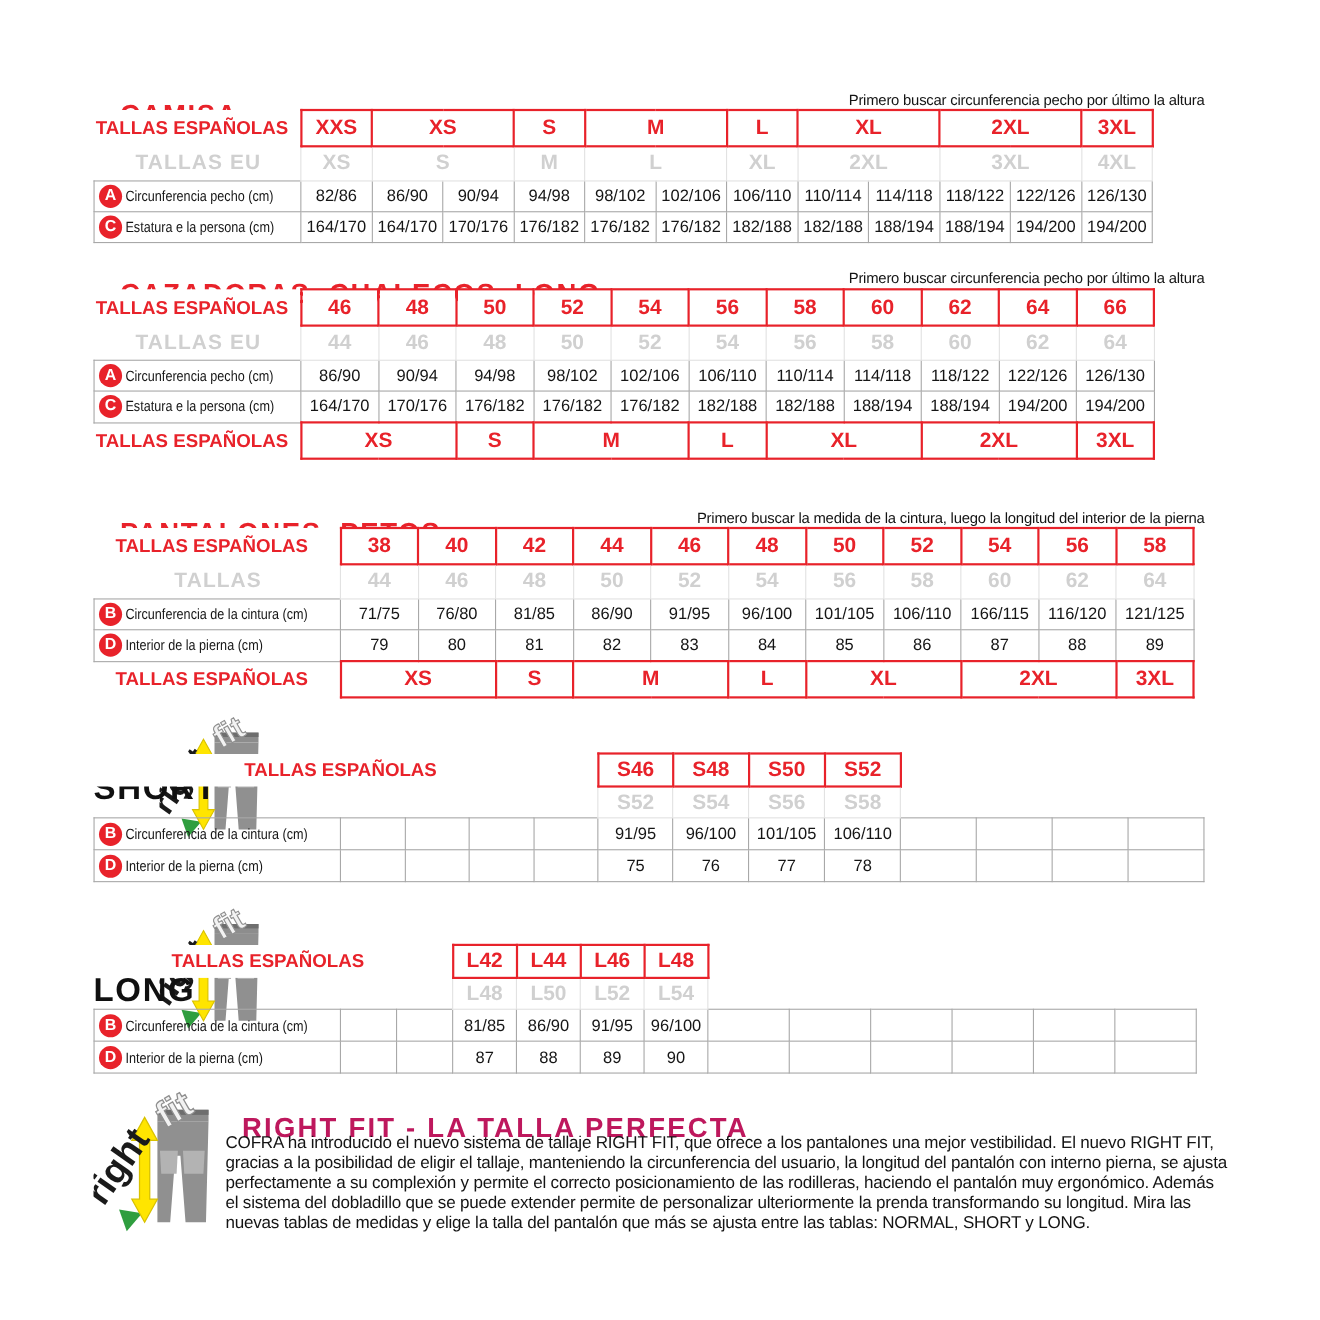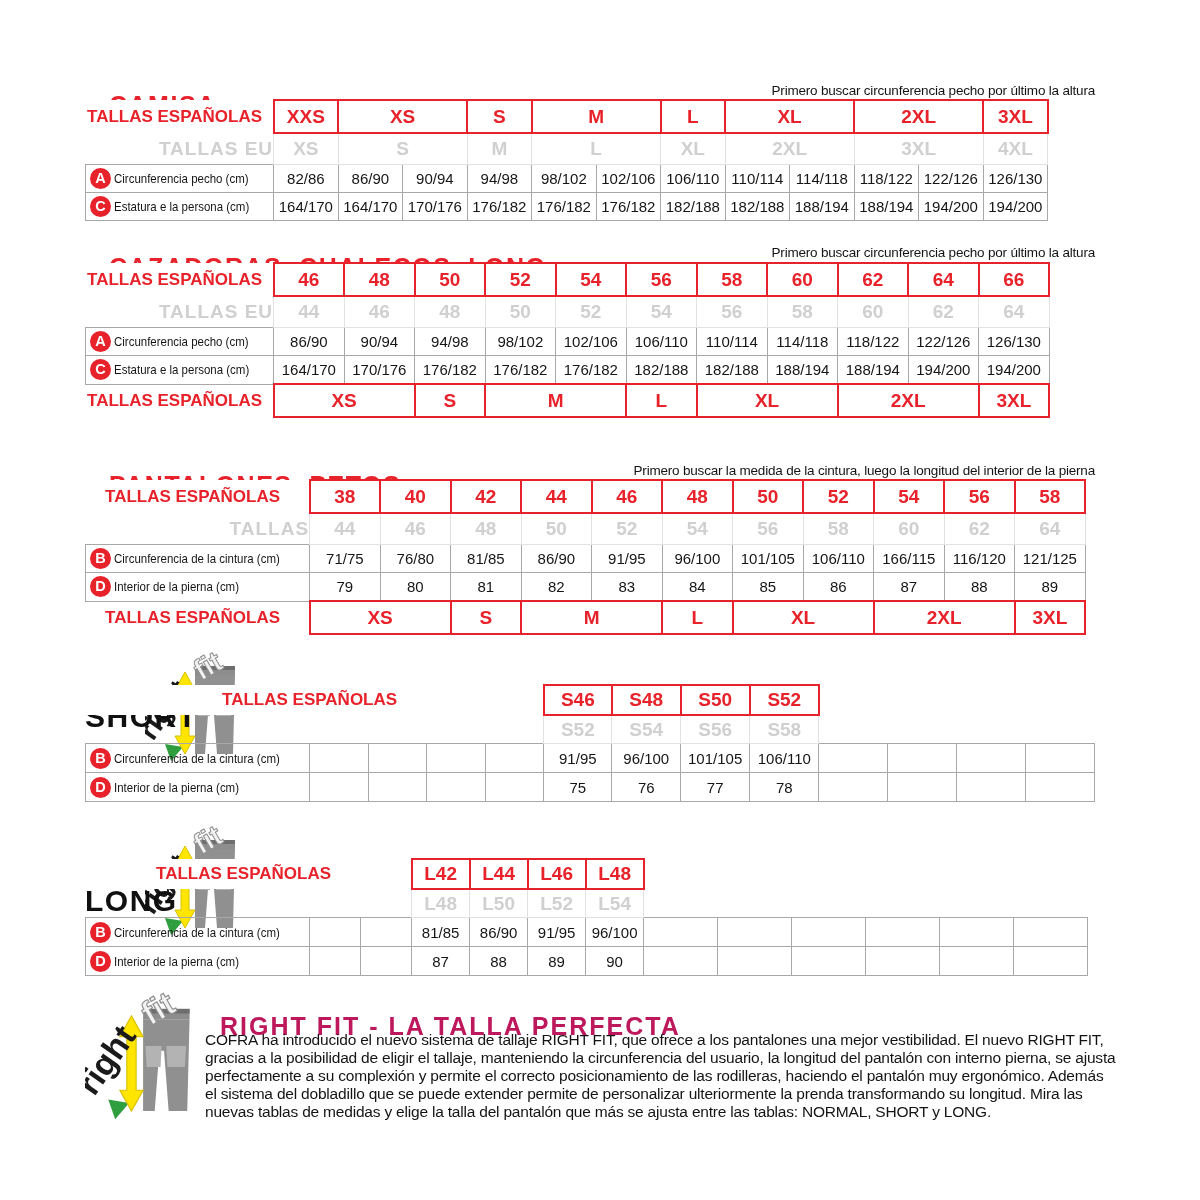--- a/index.html
+++ b/index.html
@@ -8,21 +8,21 @@
        font-family:"Liberation Sans",sans-serif;color:#111;overflow:hidden}
   .sec{position:absolute;left:85px;width:1010px}
   h2.red-title{position:absolute;top:0;left:8px;margin:16px;color:var(--red);
        font-size:25px;letter-spacing:1.5px;font-weight:bold;white-space:nowrap}
   .note{position:absolute;top:8px;right:0;font-size:13.5px;color:#141414;letter-spacing:-0.2px;white-space:nowrap}
   table.szt{position:absolute;left:0;border-collapse:collapse;table-layout:fixed}
   .szt td{text-align:center;vertical-align:middle;padding:0;white-space:nowrap;overflow:hidden}
   tr.red-row td{border:2.5px solid var(--red);color:var(--red);font-weight:bold;font-size:19px;height:31px;background:#fff}
   tr.red-row td.red-lbl{border:none;font-size:17px;padding-right:9px}
   tr.gray-row td{border:1px solid #e2e2e2;color:var(--graysize);font-weight:bold;font-size:19px;height:30px}
-  tr.gray-row td.gray-lbl{border:none;text-align:right;padding-left:2px;letter-spacing:1px}
+  tr.gray-row td.gray-lbl{border:none;text-align:center;padding-left:2px;letter-spacing:1px}
   tr.data-row td{border:1px solid #a8a8a8;font-size:15px;height:27px;color:#151515}
   tr.data-row td.row-lbl{text-align:left;padding-left:3px}
   td.blank{border:none !important;background:transparent}
   .lbl-text{display:inline-block;font-size:13.5px;transform:scaleX(0.85);transform-origin:0 50%;vertical-align:middle}
   .badge{display:inline-block;width:21px;height:21px;border-radius:50%;background:var(--red);color:#fff;
        font-size:14.5px;font-weight:bold;line-height:21px;text-align:center;margin:0 3px 0 1px;vertical-align:middle}
   .mini tr.red-row td{height:28px}
   .mini tr.gray-row td{height:27px}
   .mini tr.data-row td{height:28px}
   h2.black-head{position:absolute;margin:0;font-size:30px;font-weight:bold;letter-spacing:1.5px;color:#101010}

